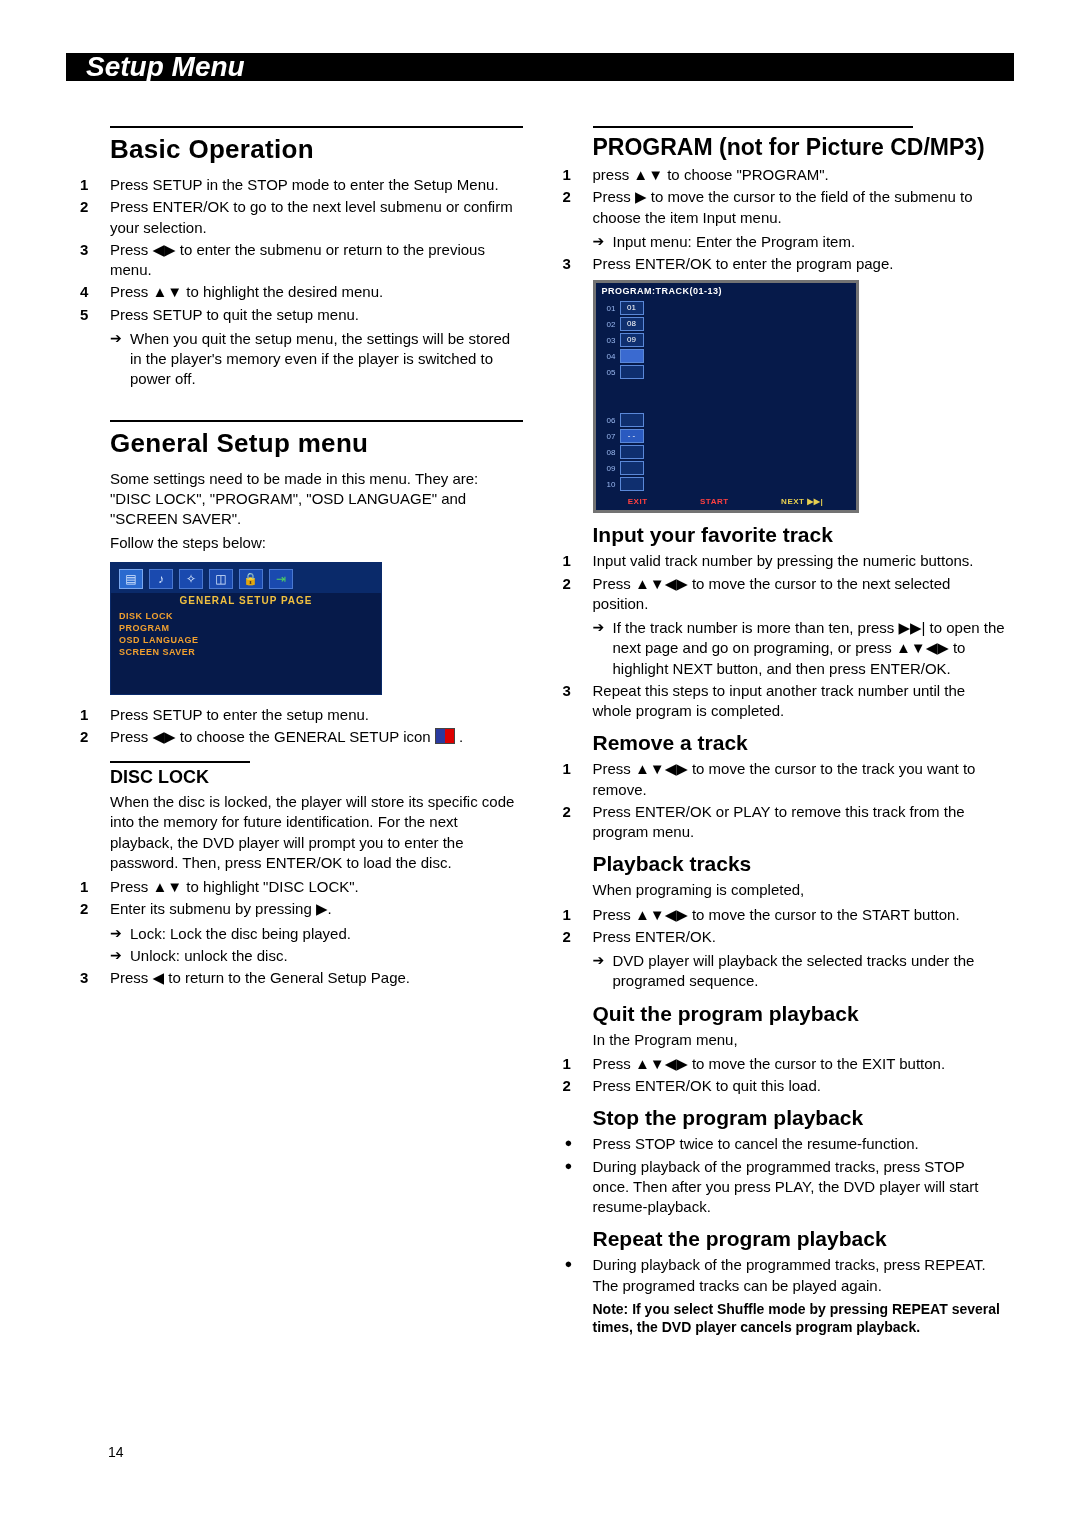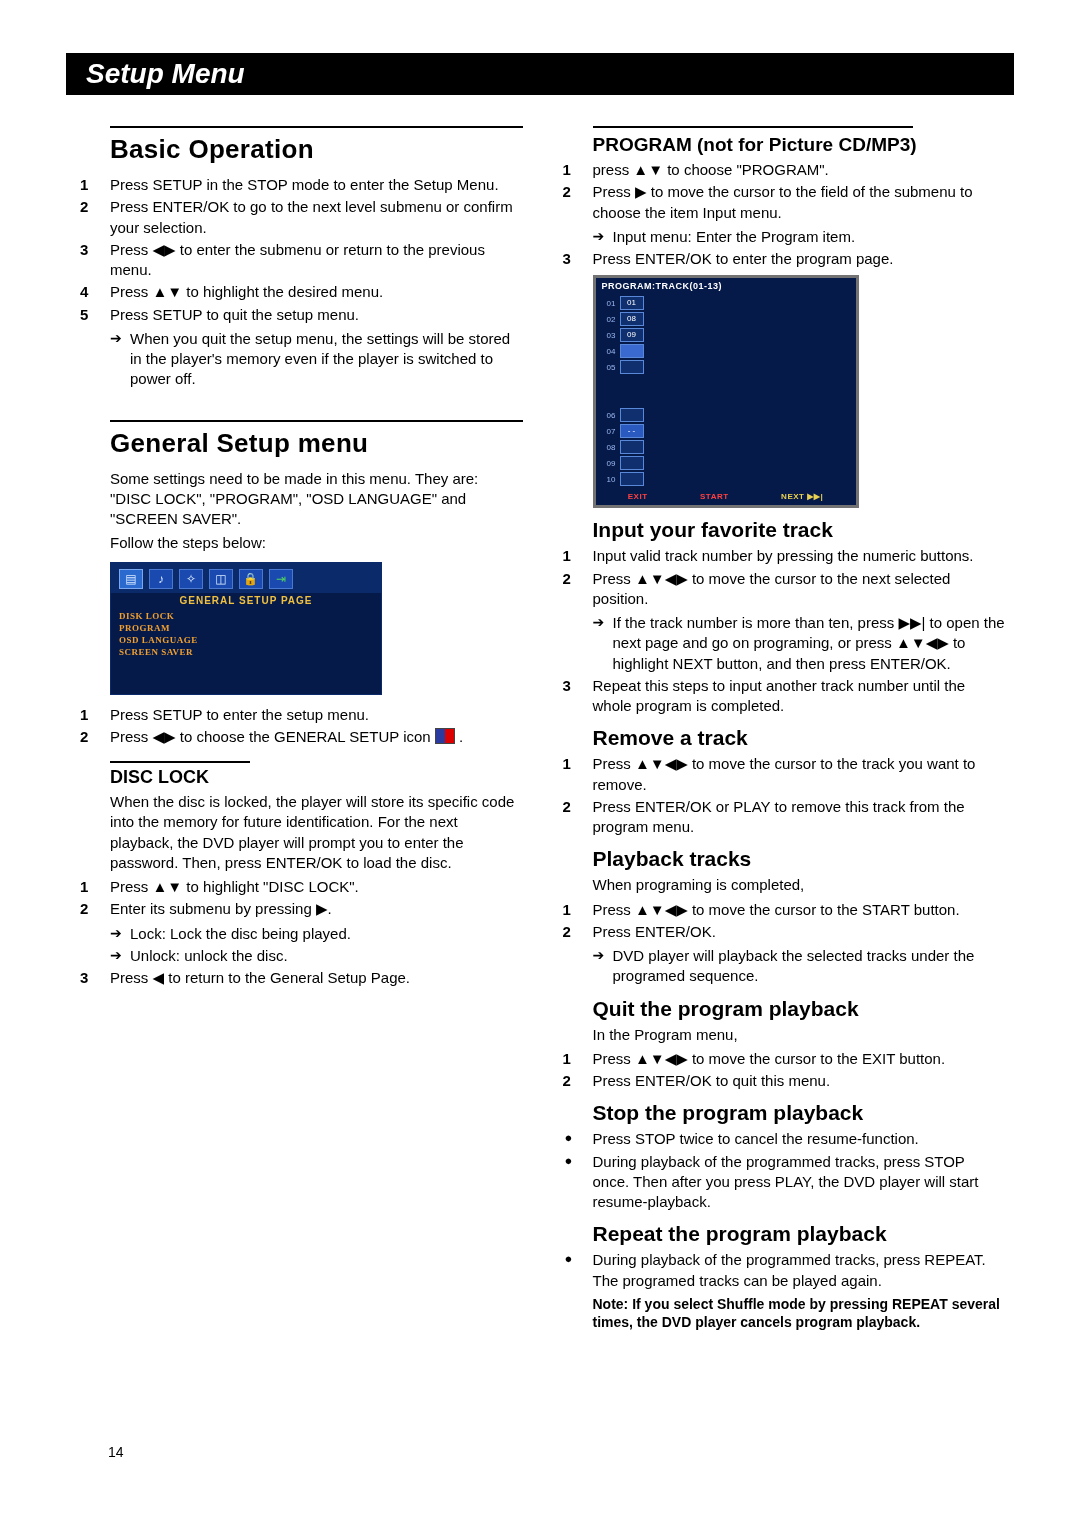--- a/index.html
+++ b/index.html
@@ -10,21 +10,21 @@
   background: #fff;
   font-family: Arial, Helvetica, sans-serif;
   color: #000;
   position: relative;
 }
 .header-bar {
   position: absolute;
   top: 53px;
   left: 66px;
   right: 66px;
-  height: 42px;
+  height: 28px;
   background: #000;
   color: #fff;
   display: flex;
   align-items: center;
   padding-left: 20px;
   font-size: 28px;
   font-weight: bold;
   font-style: italic;
 }
 .columns {
@@ -171,21 +171,20 @@
 }
 .osd1 .menu-area {
   padding: 2px 8px 36px;
 }
 .osd1 .menu-area div {
   font-size: 9px;
   font-weight: bold;
   letter-spacing: 0.5px;
   color: #f0a030;
   padding: 1px 0;
-  font-family: Liberation Serif, serif;
 }
 
 
 .osd2 {
   margin: 6px 0 10px 44px;
   width: 260px;
   background: #061a4a;
   border: 3px solid #737373;
   font-family: Arial, sans-serif;
   color: #fff;
@@ -307,21 +306,21 @@
     </ol>
     <div class="arrow-line">Lock: Lock the disc being played.</div>
     <div class="arrow-line">Unlock: unlock the disc.</div>
     <ol class="steps">
       <li><span class="num">3</span><span>Press ◀ to return to the General Setup Page.</span></li>
     </ol>
   </div>
 
   <div class="col">
     <div class="section-rule" style="margin-left:44px; width:320px;"></div>
-    <h3 class="subsection-title" style="font-size:19px;">PROGRAM (not for Picture CD/MP3)</h3>
+    <h3 class="subsection-title" style="font-size:23px;">PROGRAM (not for Picture CD/MP3)</h3>
     <ol class="steps">
       <li><span class="num">1</span><span>press ▲▼ to choose "PROGRAM".</span></li>
       <li><span class="num">2</span><span>Press ▶ to move the cursor to the field of the submenu to choose the item Input menu.</span></li>
     </ol>
     <div class="arrow-line">Input menu: Enter the Program item.</div>
     <ol class="steps">
       <li><span class="num">3</span><span>Press ENTER/OK to enter the program page.</span></li>
     </ol>
 
     <div class="osd2">
@@ -400,21 +399,21 @@
     <ol class="steps">
       <li><span class="num">1</span><span>Press ▲▼◀▶ to move the cursor to the START button.</span></li>
       <li><span class="num">2</span><span>Press ENTER/OK.</span></li>
     </ol>
     <div class="arrow-line">DVD player will playback the selected tracks under the programed sequence.</div>
 
     <div class="mini-heading">Quit the program playback</div>
     <p class="body">In the Program menu,</p>
     <ol class="steps">
       <li><span class="num">1</span><span>Press ▲▼◀▶ to move the cursor to the EXIT button.</span></li>
-      <li><span class="num">2</span><span>Press ENTER/OK to quit this menu.</span></li>
+      <li><span class="num">2</span><span>Press ENTER/OK to quit this load.</span></li>
     </ol>
 
     <div class="mini-heading">Stop the program playback</div>
     <ul class="bullets">
       <li>Press STOP twice to cancel the resume-function.</li>
       <li>During playback of the programmed tracks, press STOP once. Then after you press PLAY, the DVD player will start resume-playback.</li>
     </ul>
 
     <div class="mini-heading">Repeat the program playback</div>
     <ul class="bullets">

